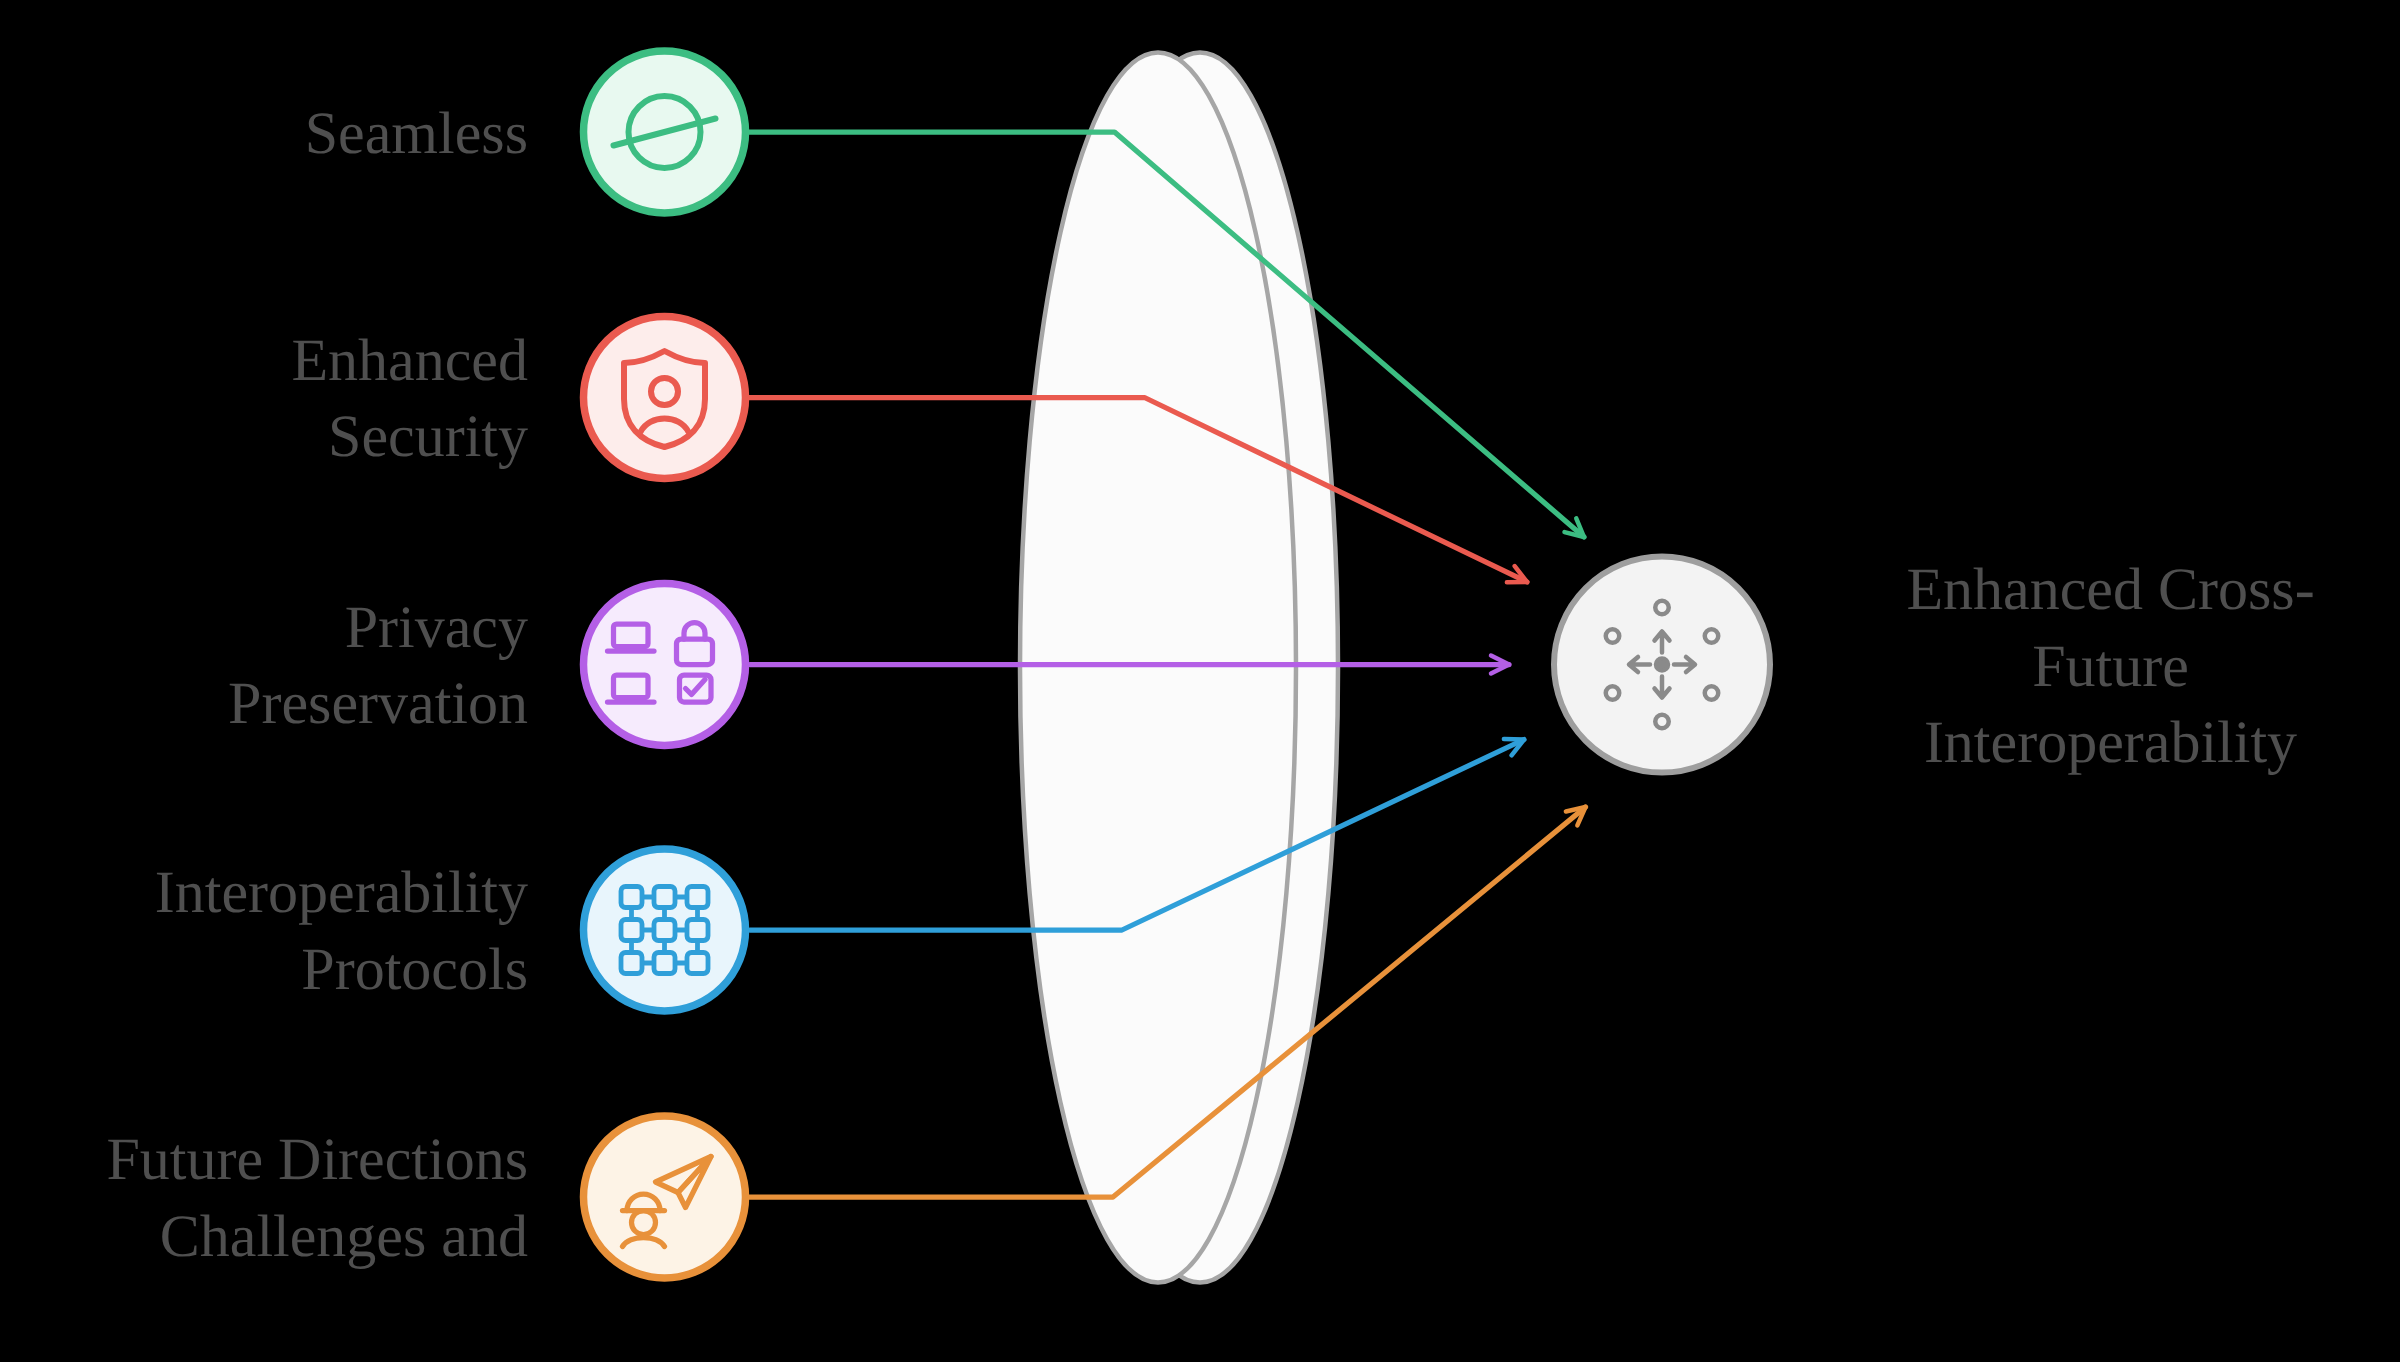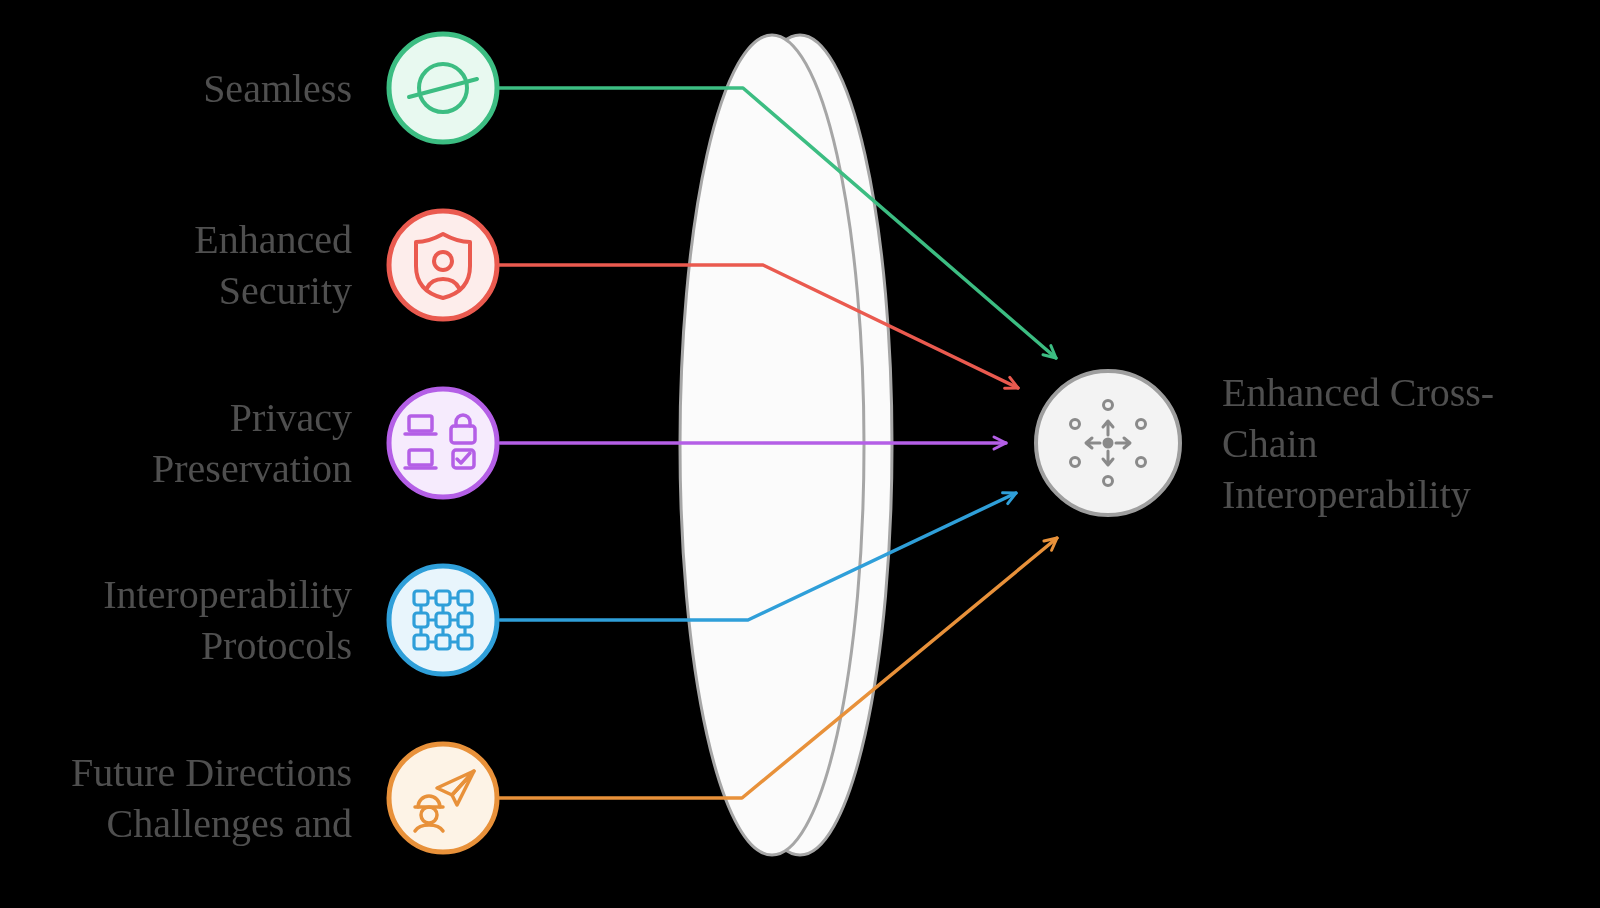--- a/index.html
+++ b/index.html
@@ -7,21 +7,21 @@
     position:relative;width:1600px;height:908px;overflow:hidden;
     background:var(--background,#000);
     font-family:Liberation Serif, serif;
   }
   .stage svg{position:absolute;top:0;left:0;}
   .label{
     position:absolute;display:flex;flex-direction:column;justify-content:center;
     font-size:40px;line-height:51px;color:var(--text,#4f4f4f);height:150px;
   }
   .label.left{left:0;width:352px;align-items:flex-end;text-align:right;}
-  .label.right{left:1222px;width:370px;align-items:flex-start;text-align:left;height:180px;}
+  .label.right{left:1222px;width:370px;align-items:center;text-align:left;height:180px;}
 </style>
 </head>
 <body>
 
 <div class="stage">
 
   <svg width="1600" height="908" viewBox="0 0 1600 908">
     <defs>
       <marker id="arrow0" viewBox="0 0 20 20" refX="16" refY="10" markerWidth="20" markerHeight="20" markerUnits="userSpaceOnUse" orient="auto">
         <path d="M4,4 L16,10 L4,16" fill="none" stroke-width="3" stroke-linecap="round" stroke-linejoin="round" stroke="#3cbd82"></path>
@@ -154,17 +154,17 @@
     <span>Interoperability</span>
     <span>Protocols</span>
   </div>
   <div class="label left" style="top:723px">
     <span>Future Directions</span>
     <span>Challenges and</span>
   </div>
 
   <div class="label right" style="top:353px">
     <span>Enhanced Cross-</span>
-    <span>Chain</span>
+    <span>Future</span>
     <span>Interoperability</span>
   </div>
 
 </div>
 
 </body></html>

